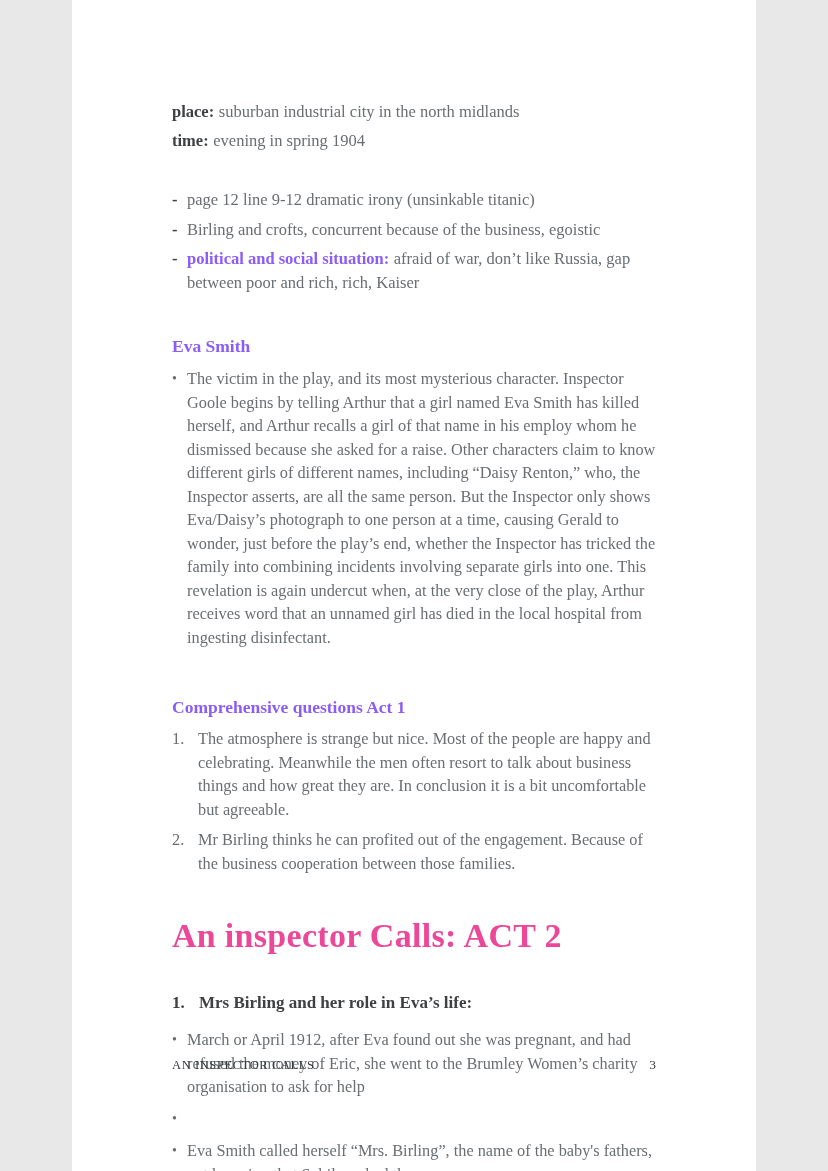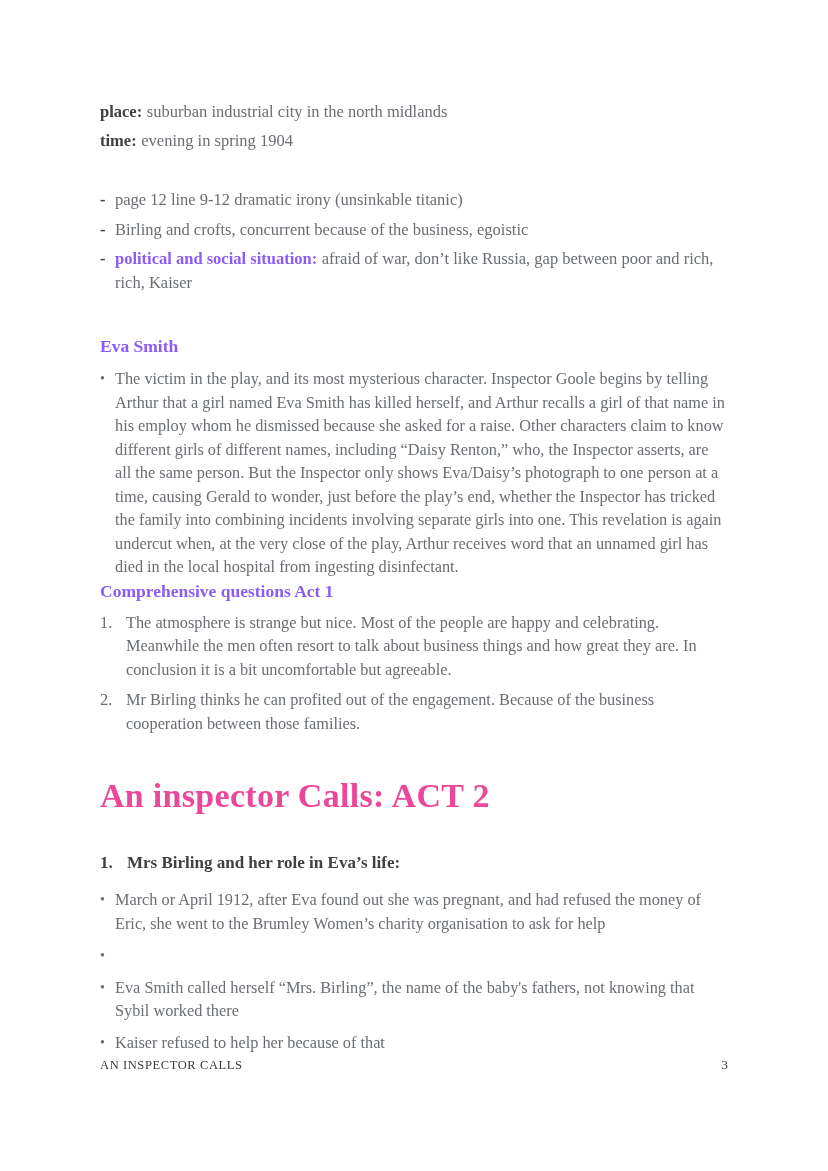--- a/index.html
+++ b/index.html
@@ -1,18 +1,18 @@
 <!DOCTYPE html>
 <html><head>
 <meta charset="utf-8">
 <style>
   html, body { margin: 0; padding: 0; background: #e8e8e8; }
   .page {
     position: relative;
-    width: 828px;
+    width: 684px;
     height: 1171px;
     margin: 0 auto;
     background: #ffffff;
     font-family: "Liberation Serif", serif;
     color: #64686c;
     overflow: hidden;
   }
   .content {
     position: absolute;
     left: 100px;
@@ -55,21 +55,21 @@
 
   
   .section-heading {
     font-size: 17.5px;
     font-weight: bold;
     color: #8b5cf6;
     line-height: 24px;
     margin: 0;
   }
   .heading-eva { margin-top: 40px; }
-  .heading-questions { }
+  .heading-questions { margin-top: 46px; }
 
   
   .bullet-item {
     display: flex;
     font-size: 16.3px;
     line-height: 23.5px;
     color: #6a6e72;
   }
   .bullet-marker {
     flex: 0 0 15px;

